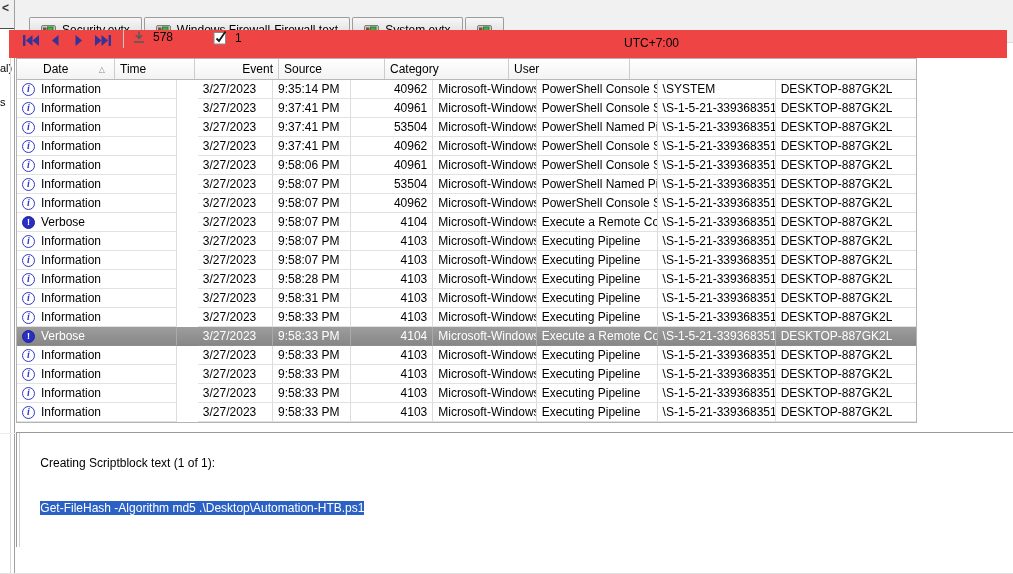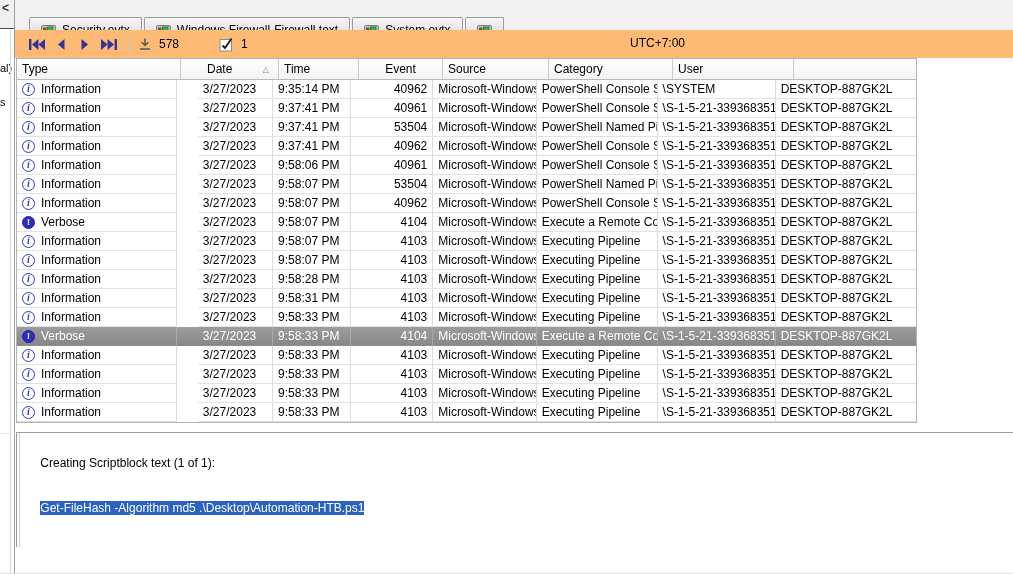--- a/index.html
+++ b/index.html
@@ -28,22 +28,22 @@
          background:linear-gradient(#f7f7f7,#d3d3d3); border:1px solid #9c9c9c;
          border-bottom:none; border-radius:2px 2px 0 0; margin-right:2px;
          white-space:nowrap; cursor:pointer; }
   .tab.active { height:28px; background:linear-gradient(#ffffff,#eef0f3);
                 margin-bottom:-1px; padding-bottom:1px; z-index:2; }
   .tablabel { color:#000; }
   .tabclose { color:#9a9a9a; font-size:14px; font-weight:bold; margin-left:6px; cursor:pointer; }
   .tabicon { display:inline-flex; }
 
   
-  .toolbar { position:absolute; left:15px; top:30px; width:998px; height:28px;
-             background:#fdba74; display:flex; align-items:center; padding-left:10px; }
+  .toolbar { position:absolute; left:9px; top:30px; width:998px; height:28px;
+             background:#ef4444; display:flex; align-items:flex-start; padding-left:10px; }
   .navbtn { width:24px; height:20px; display:flex; align-items:center; justify-content:center; cursor:pointer; }
   .tsep { width:1px; height:18px; background:#c9c9c9; margin:0 8px; }
   .tgroup { display:flex; align-items:center; gap:7px; cursor:pointer; }
   .tcount { color:#000; }
   .chkgroup { margin-left:40px; }
   .tzlabel { position:absolute; left:615px; top:6px; color:#000; }
 
   
   .grid { position:absolute; left:16px; top:58px; width:901px;
           border:1px solid #b3b3b3; background:#fff; }
@@ -179,31 +179,28 @@
         <rect x="1" y="2.5" width="11.5" height="11.5" fill="#fff" stroke="#8a8a8a"></rect>
         <path d="M3.5 8.5 6 11 12.5 1.5" stroke="#1a1a1a" stroke-width="1.8" fill="none"></path>
       </svg>
       <span class="tcount">1</span>
     </span>
     <span class="tzlabel">UTC+7:00</span>
   </div>
 
   <div class="grid">
     <div class="thead">
-      <div class="hcell c0">
-          <span>Type</span>
-        </div>
       <div class="hcell c1">
           <span>Date</span>
           <span class="sort">△</span>
         </div>
       <div class="hcell c2">
           <span>Time</span>
         </div>
-      <div class="hcell c3" style="justify-content:center;">
+      <div class="hcell c3" style="justify-content:flex-end;">
           <span>Event</span>
         </div>
       <div class="hcell c4">
           <span>Source</span>
         </div>
       <div class="hcell c5">
           <span>Category</span>
         </div>
       <div class="hcell c6">
           <span>User</span>

